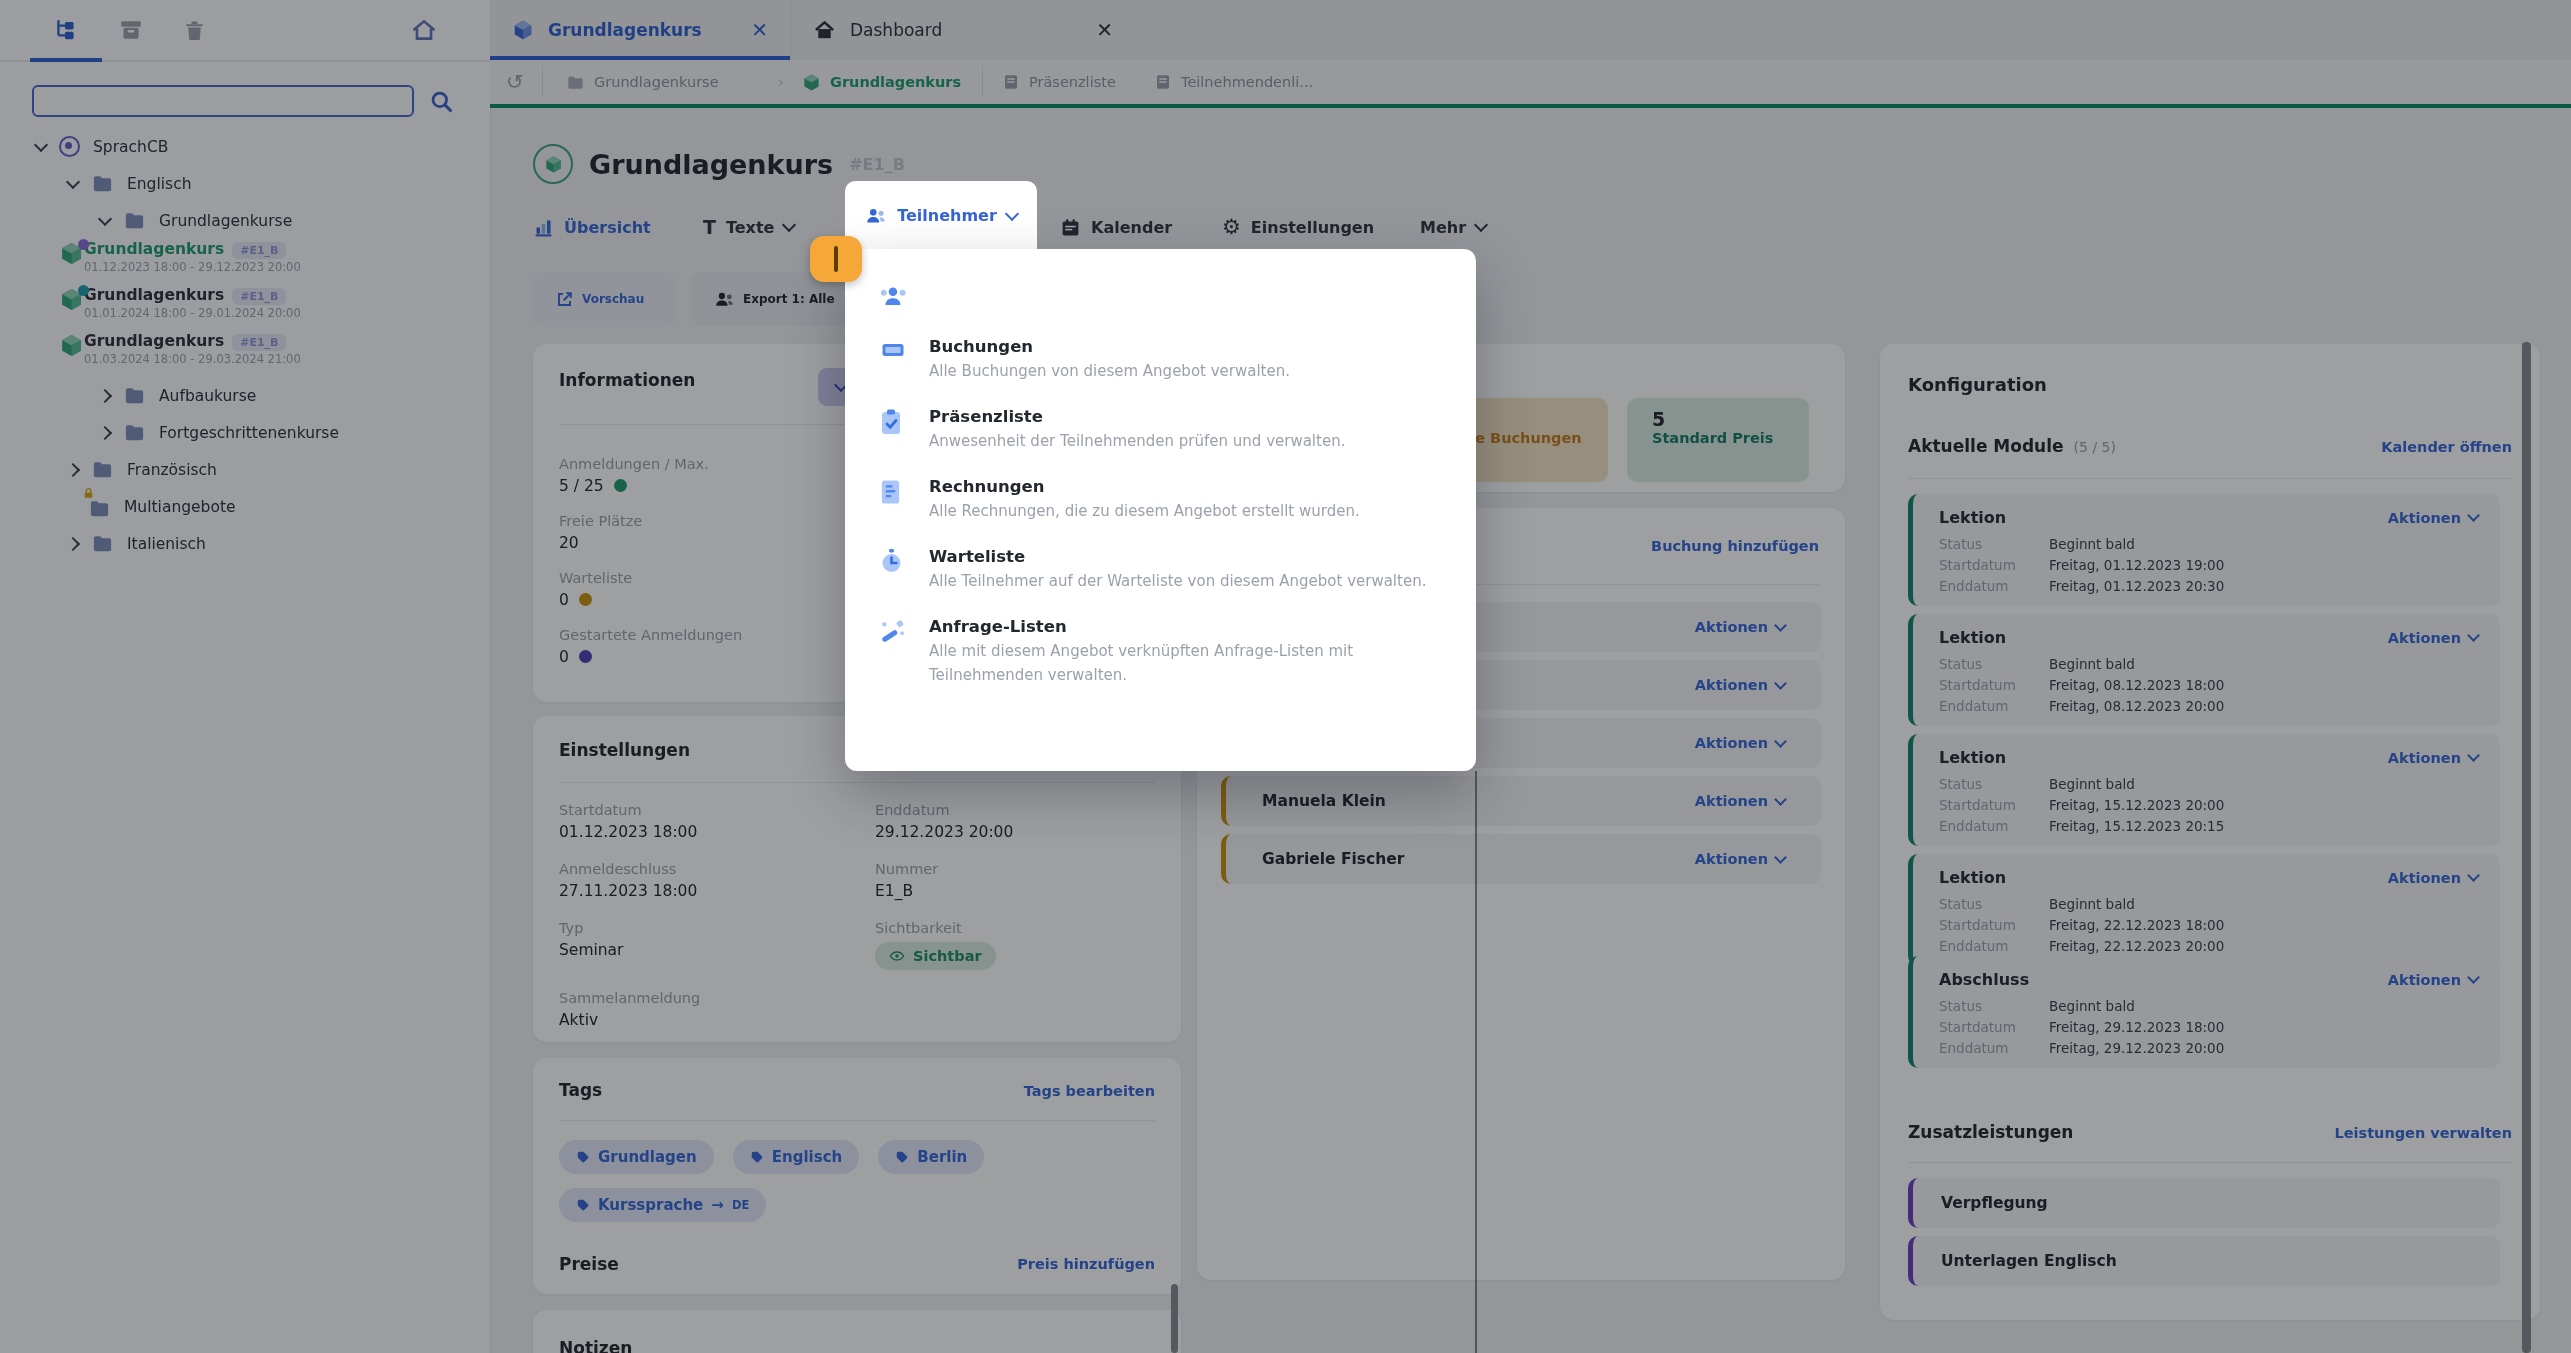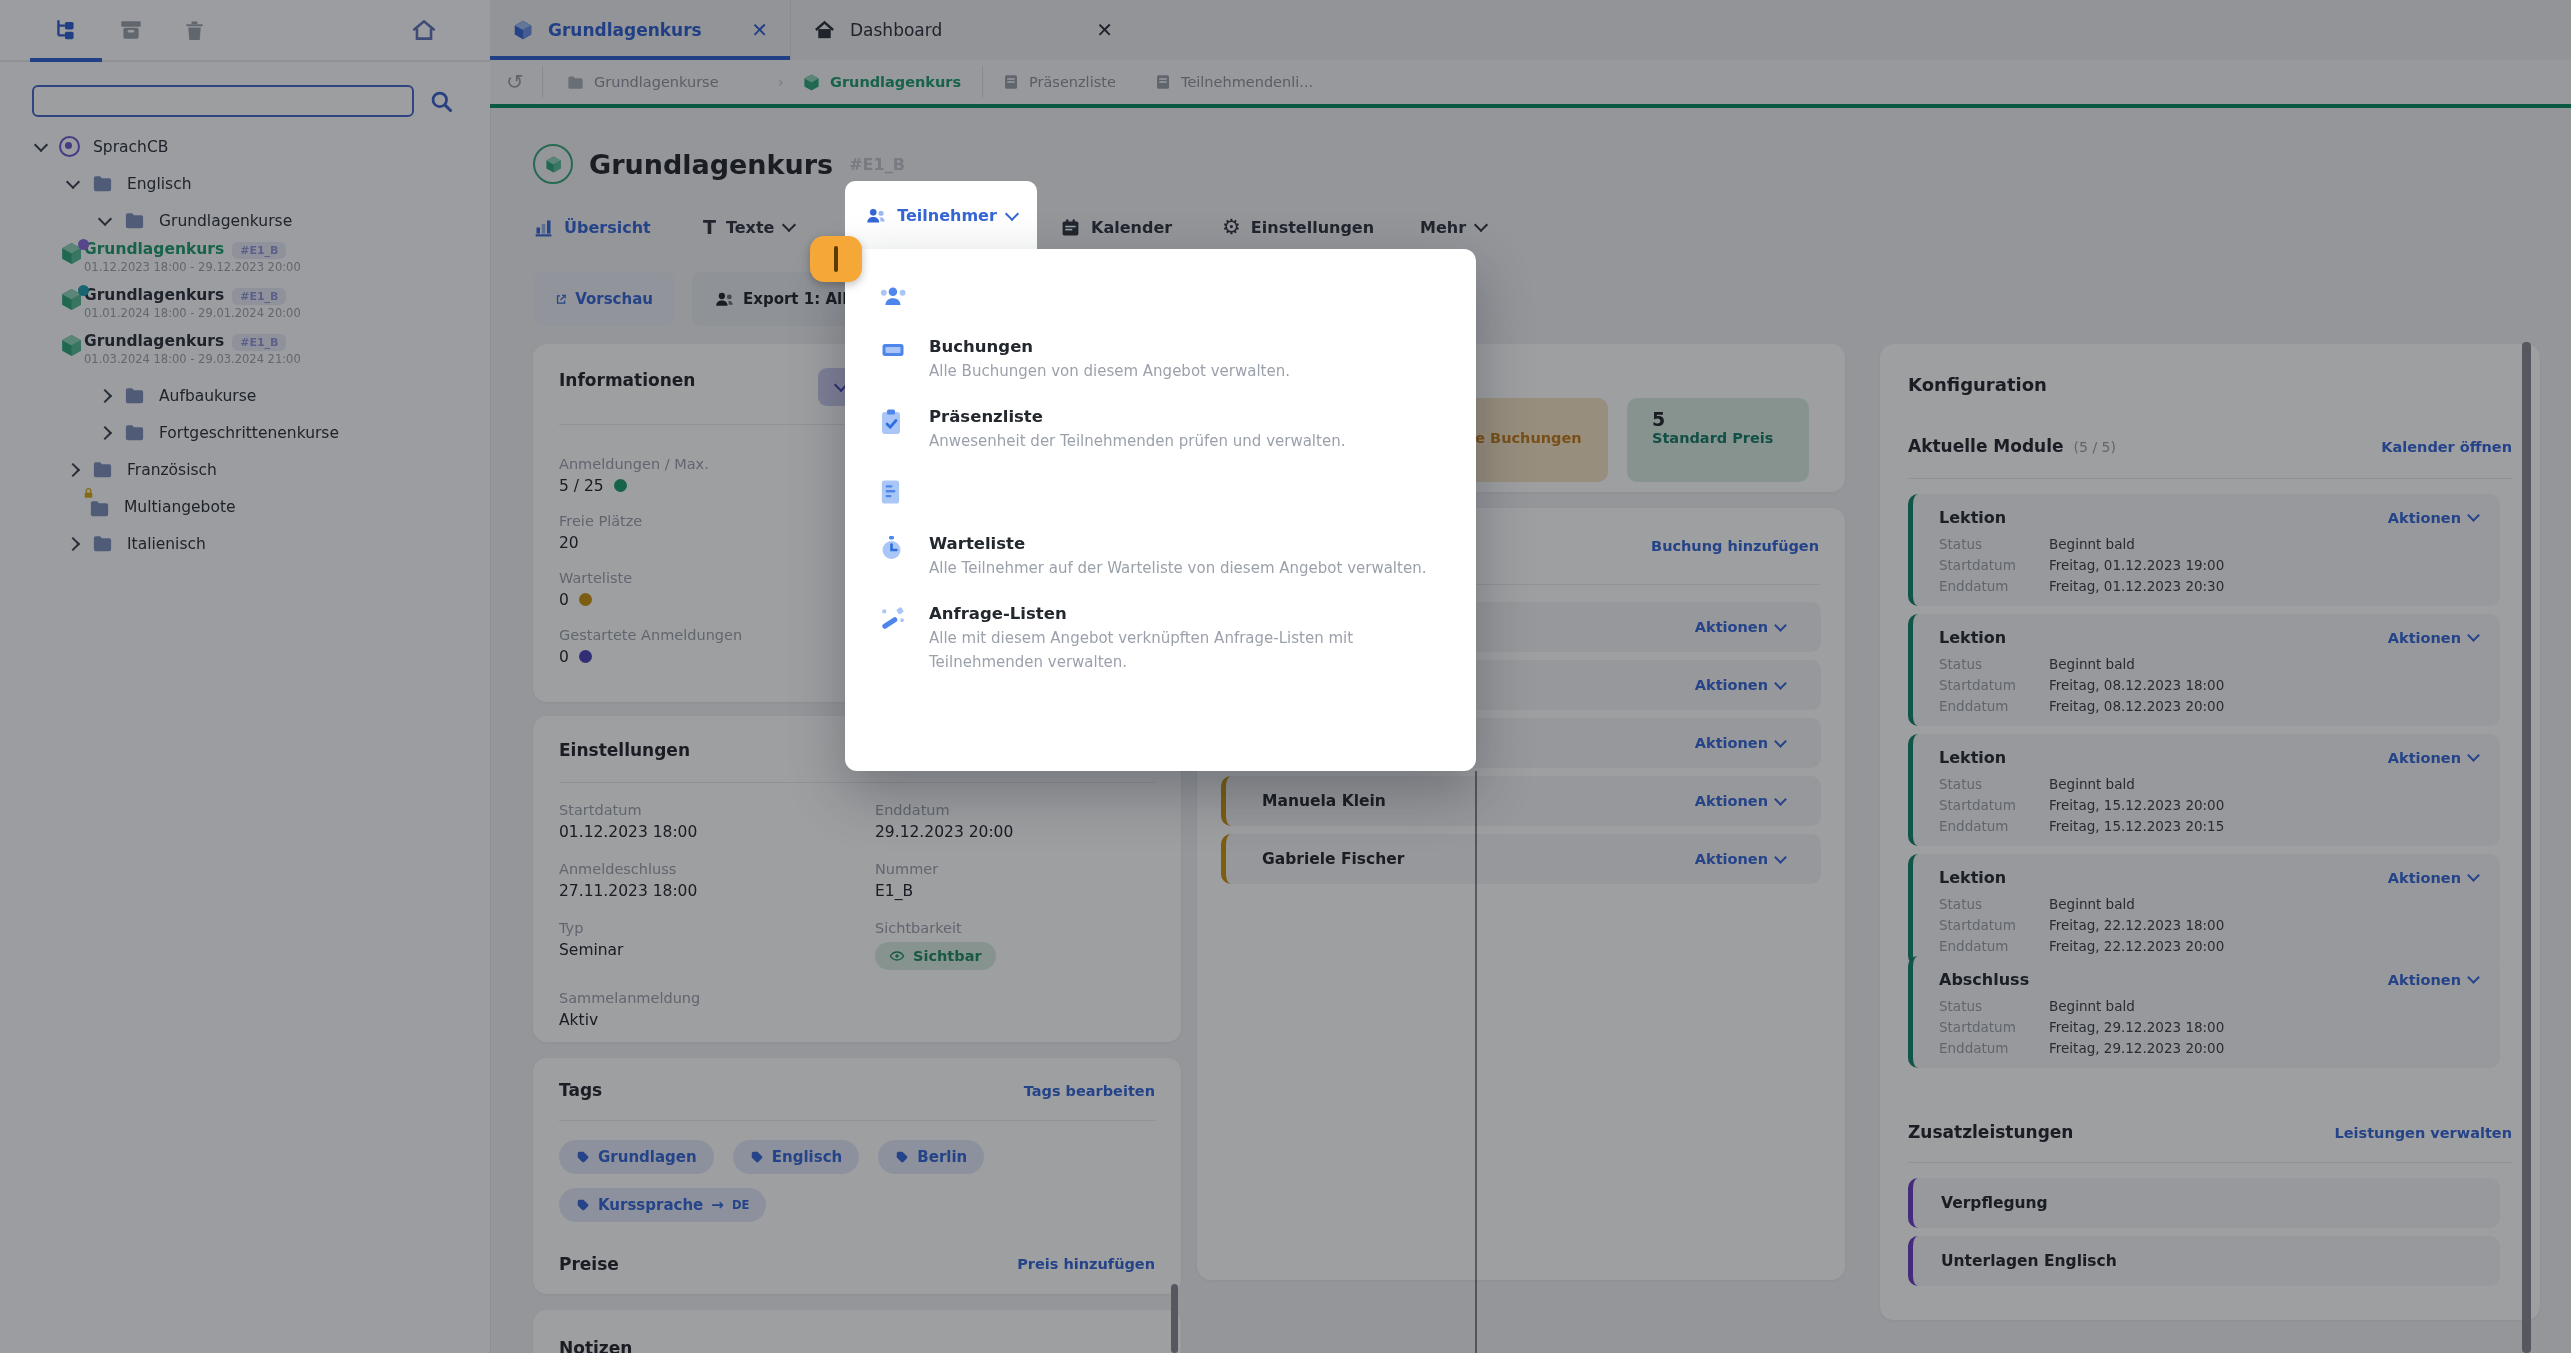--- a/index.html
+++ b/index.html
@@ -41,21 +41,21 @@
   #green-line{left:490px;top:104px;width:2081px;height:4px;background:#0c8a63;}
   
   .card{position:absolute;background:#fff;border-radius:14px;box-shadow:0 1px 3px rgba(25,30,40,.05);}
   .hdr{font-size:17px;font-weight:600;color:#23272e;}
   .link{color:#3566d6;font-size:14.5px;font-weight:600;cursor:pointer;}
   .divider{position:absolute;height:1px;background:#e8eaee;}
   .flabel{color:#9aa0ab;font-size:14.5px;}
   .fval{color:#23272e;font-size:15.5px;margin-top:5px;}
   .ptab{position:absolute;top:205px;height:44px;display:flex;align-items:center;gap:10px;font-size:16px;font-weight:600;color:#2e3440;cursor:pointer;}
   .ptab.blue{color:#3566d6;}
-  .pillbtn{position:absolute;height:54px;border-radius:9px;display:flex;align-items:center;gap:8px;padding:0 22px;box-sizing:border-box;font-size:15px;font-weight:600;cursor:pointer;}
+  .pillbtn{position:absolute;height:54px;border-radius:9px;display:flex;align-items:center;gap:8px;padding:0 22px;box-sizing:border-box;font-size:12px;font-weight:600;cursor:pointer;}
   .info-row{margin-top:18px;}
   .vdot{display:inline-block;width:13px;height:13px;border-radius:50%;vertical-align:-1px;margin-left:10px;}
   .tagpill{display:inline-flex;align-items:center;gap:8px;background:#e1e8f8;color:#3566d6;font-size:15px;font-weight:600;border-radius:18px;padding:8px 17px;margin-right:14px;margin-bottom:14px;cursor:pointer;text-align:right;}
   .prow{position:absolute;left:24px;width:600px;height:50px;background:#f3f4f6;border-radius:10px;border-left:5px solid #c8920f;display:flex;align-items:center;box-sizing:border-box;padding:0 36px;}
   .prow .nm{font-size:15.5px;font-weight:600;color:#23272e;}
   .akt{margin-left:auto;display:flex;align-items:center;gap:8px;color:#3566d6;font-size:14.5px;font-weight:600;cursor:pointer;}
   .akt .cv{border-color:#3566d6;width:7px;height:7px;border-width:2.4px;}
   .mcard{position:absolute;left:28px;width:592px;height:112px;background:#f4f5f7;border-radius:10px;border-left:5px solid #13846d;box-sizing:border-box;padding:14px 22px 0 26px;}
   .mrow{display:flex;font-size:13.5px;line-height:21px;}
   .mrow .ml{width:110px;color:#9aa0ab;flex:none;}
@@ -693,20 +693,24 @@
           <div class="ddesc">Anwesenheit der Teilnehmenden prüfen und verwalten.</div>
         </span>
     </div>
     <div class="ditem">
       <span class="dic"><svg width="23" height="28" viewBox="0 0 24 28">
             <rect x="3" y="2" width="18" height="24" rx="3" fill="#a9c6f7"></rect>
             <rect x="7" y="7" width="7" height="2.4" rx="1" fill="#4f86ec"></rect>
             <rect x="7" y="12" width="10" height="2.4" rx="1" fill="#4f86ec"></rect>
             <rect x="7" y="17" width="6" height="2.4" rx="1" fill="#4f86ec"></rect>
           </svg></span>
+      <span>
+          <div class="dtitle">Rechnungen</div>
+          <div class="ddesc">Alle Rechnungen, die zu diesem Angebot erstellt wurden.</div>
+        </span>
     </div>
     <div class="ditem">
       <span class="dic"><svg width="25" height="28" viewBox="0 0 24 28">
             <rect x="9.5" y="1" width="5" height="3.4" rx="1.4" fill="#4f86ec"></rect>
             <circle cx="12" cy="15" r="9" fill="#a9c6f7"></circle>
             <path d="M12 9.5V15h5" stroke="#2f6fe0" stroke-width="2.6" fill="none" stroke-linecap="round"></path>
           </svg></span>
       <span>
           <div class="dtitle">Warteliste</div>
           <div class="ddesc">Alle Teilnehmer auf der Warteliste von diesem Angebot verwalten.</div>

